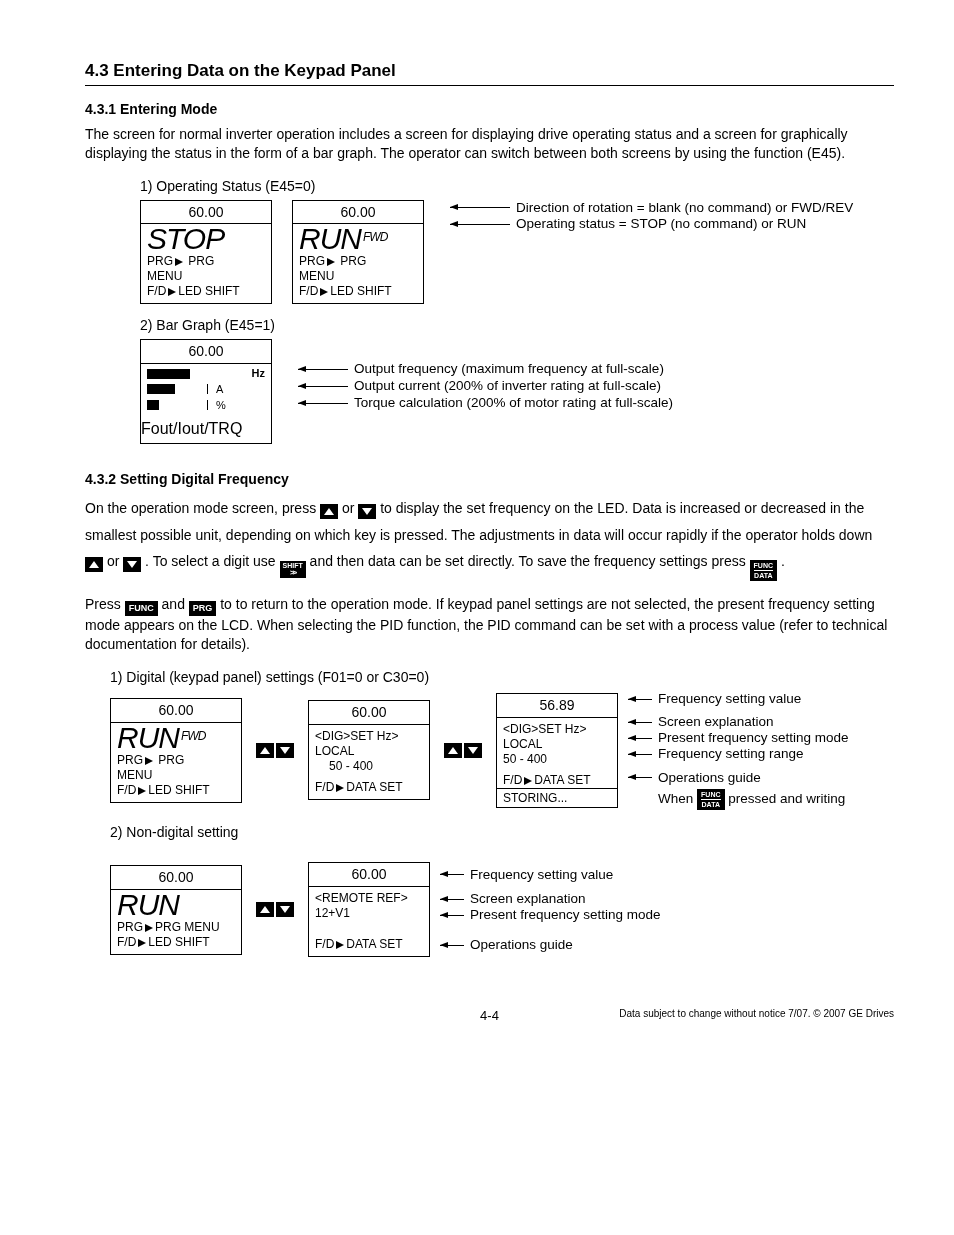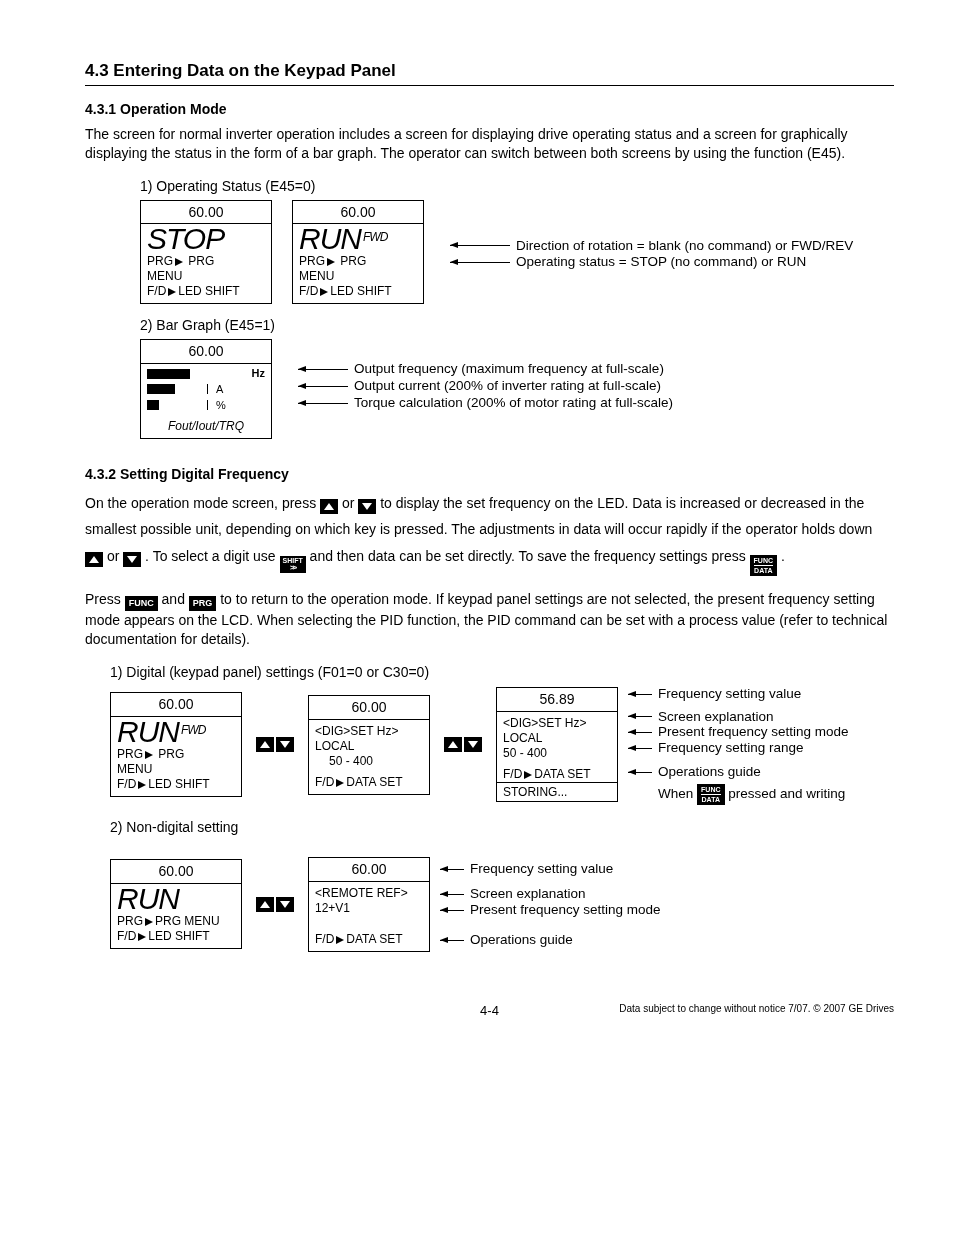--- a/index.html
+++ b/index.html
@@ -74,21 +74,21 @@
   }
   .bg-row {
     display: flex;
     align-items: center;
     margin-bottom: 1px;
   }
   .bg-row .bar-fill { background:#000; height:10px; }
   .bg-row .tick { border-right:1.5px solid #000; height:10px; width:1px; margin-left:-1px; margin-right:4px;}
   .bg-row .bar-wrap { width:60px; display:flex; }
   .bg-row .unit { font-size:11px; margin-left:4px; }
-  .panel .bottom-label { text-align:center; font-size:12px; padding:2px 0 4px 0;font-style:italic; }
+  .panel .bottom-label { text-align:left; font-size:16px; padding:2px 0 4px 0; }
   .annot-block { margin-left: 6px; font-size: 13.5px; }
   .annot-row {
     display: flex;
     align-items: center;
     line-height: 1.25;
   }
   .annot-row .conn {
     width: 50px;
     height: 1px;
     background: #000;
@@ -156,21 +156,21 @@
     transform: translateX(-50%);
     font-size: 13px;
   }
   .para-line { line-height: 1.9; }
 </style>
 </head>
 <body>
 
 <div class="section-title">4.3 Entering Data on the Keypad Panel</div>
 
-<div class="subtitle">4.3.1 Operation Mode</div>
+<div class="subtitle">4.3.1 Entering Mode</div>
 <p class="body-text">The screen for normal inverter operation includes a screen for displaying drive operating status  and a screen for graphically displaying the status in the form of a bar graph. The operator can switch between both screens by using the function (E45).</p>
 
 <div class="caption-label">1) Operating Status (E45=0)</div>
 
 <div class="panel-row">
   <div class="panel">
     <div class="top">60.00</div>
     <div class="big">STOP</div>
     <div class="lines">
       <div class="line"><span>PRG</span><span class="arrow-r"></span> <span>PRG</span></div>
@@ -180,21 +180,21 @@
   </div>
   <div class="panel">
     <div class="top">60.00</div>
     <div class="big"><span>RUN</span><span class="fwd">FWD</span></div>
     <div class="lines">
       <div class="line"><span>PRG</span><span class="arrow-r"></span> <span>PRG</span></div>
       <div class="line">MENU</div>
       <div class="line"><span>F/D</span><span class="arrow-r"></span><span>LED SHIFT</span></div>
     </div>
   </div>
-  <div class="annot-block" style="margin-top:38px;">
+  <div class="annot-block" style="">
     <div class="annot-row">
         <div class="conn long"></div>
         <span>Direction of rotation = blank (no command) or FWD/REV</span>
       </div>
     <div class="annot-row">
         <div class="conn long"></div>
         <span>Operating status = STOP (no command) or RUN</span>
       </div>
   </div>
 </div>

